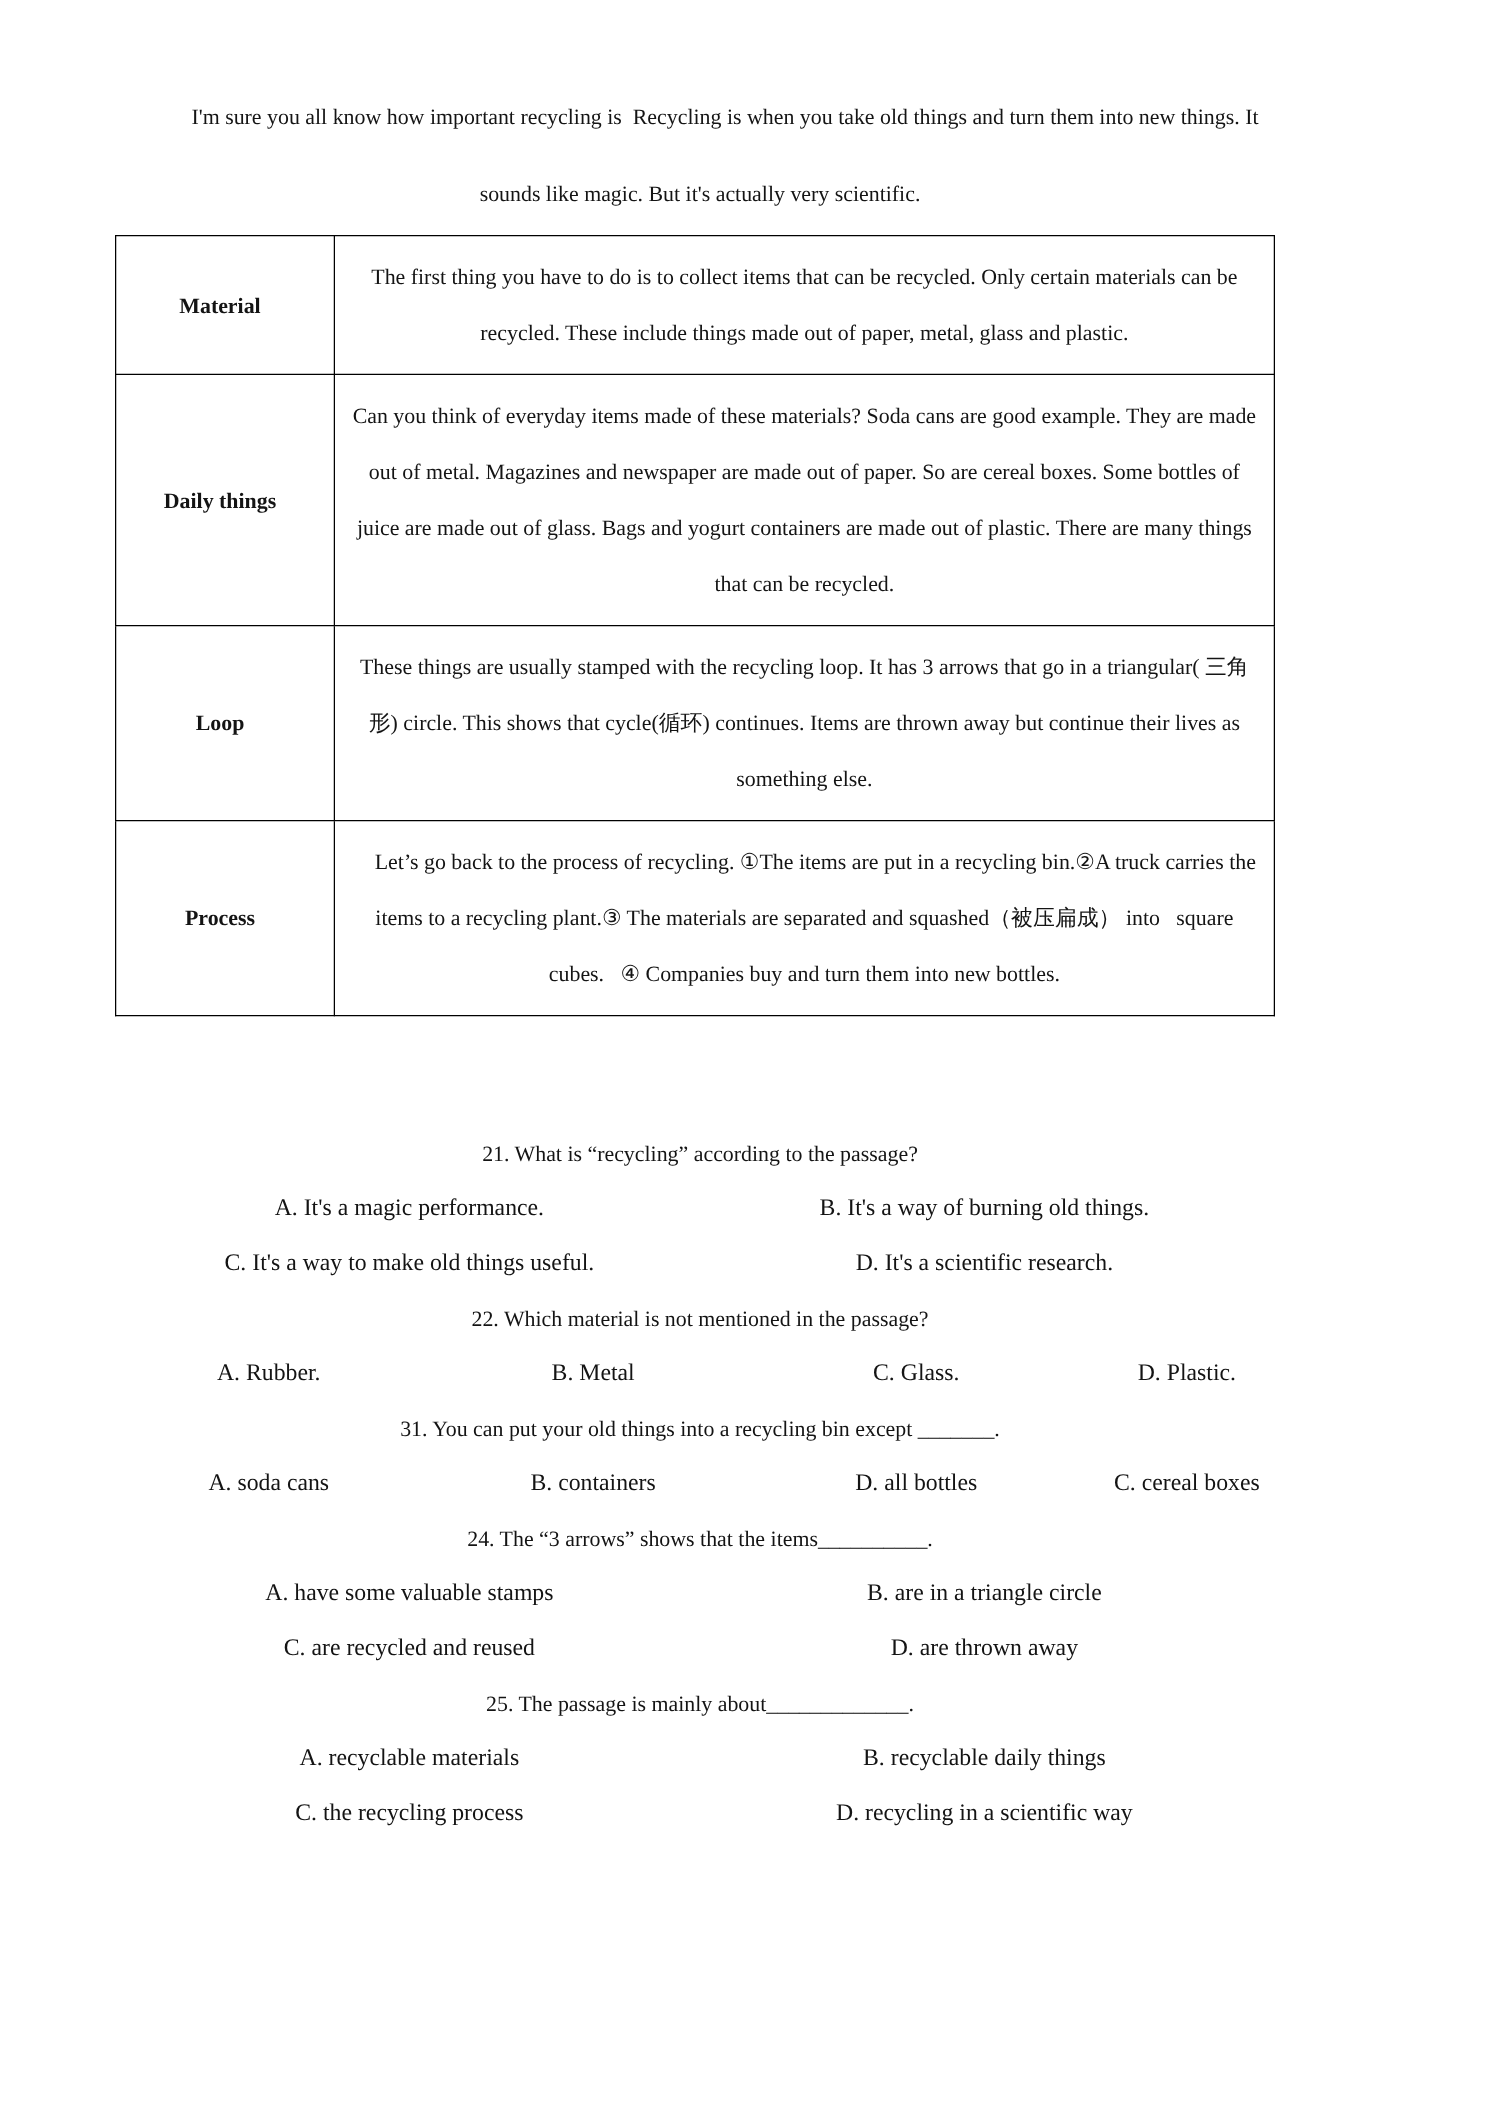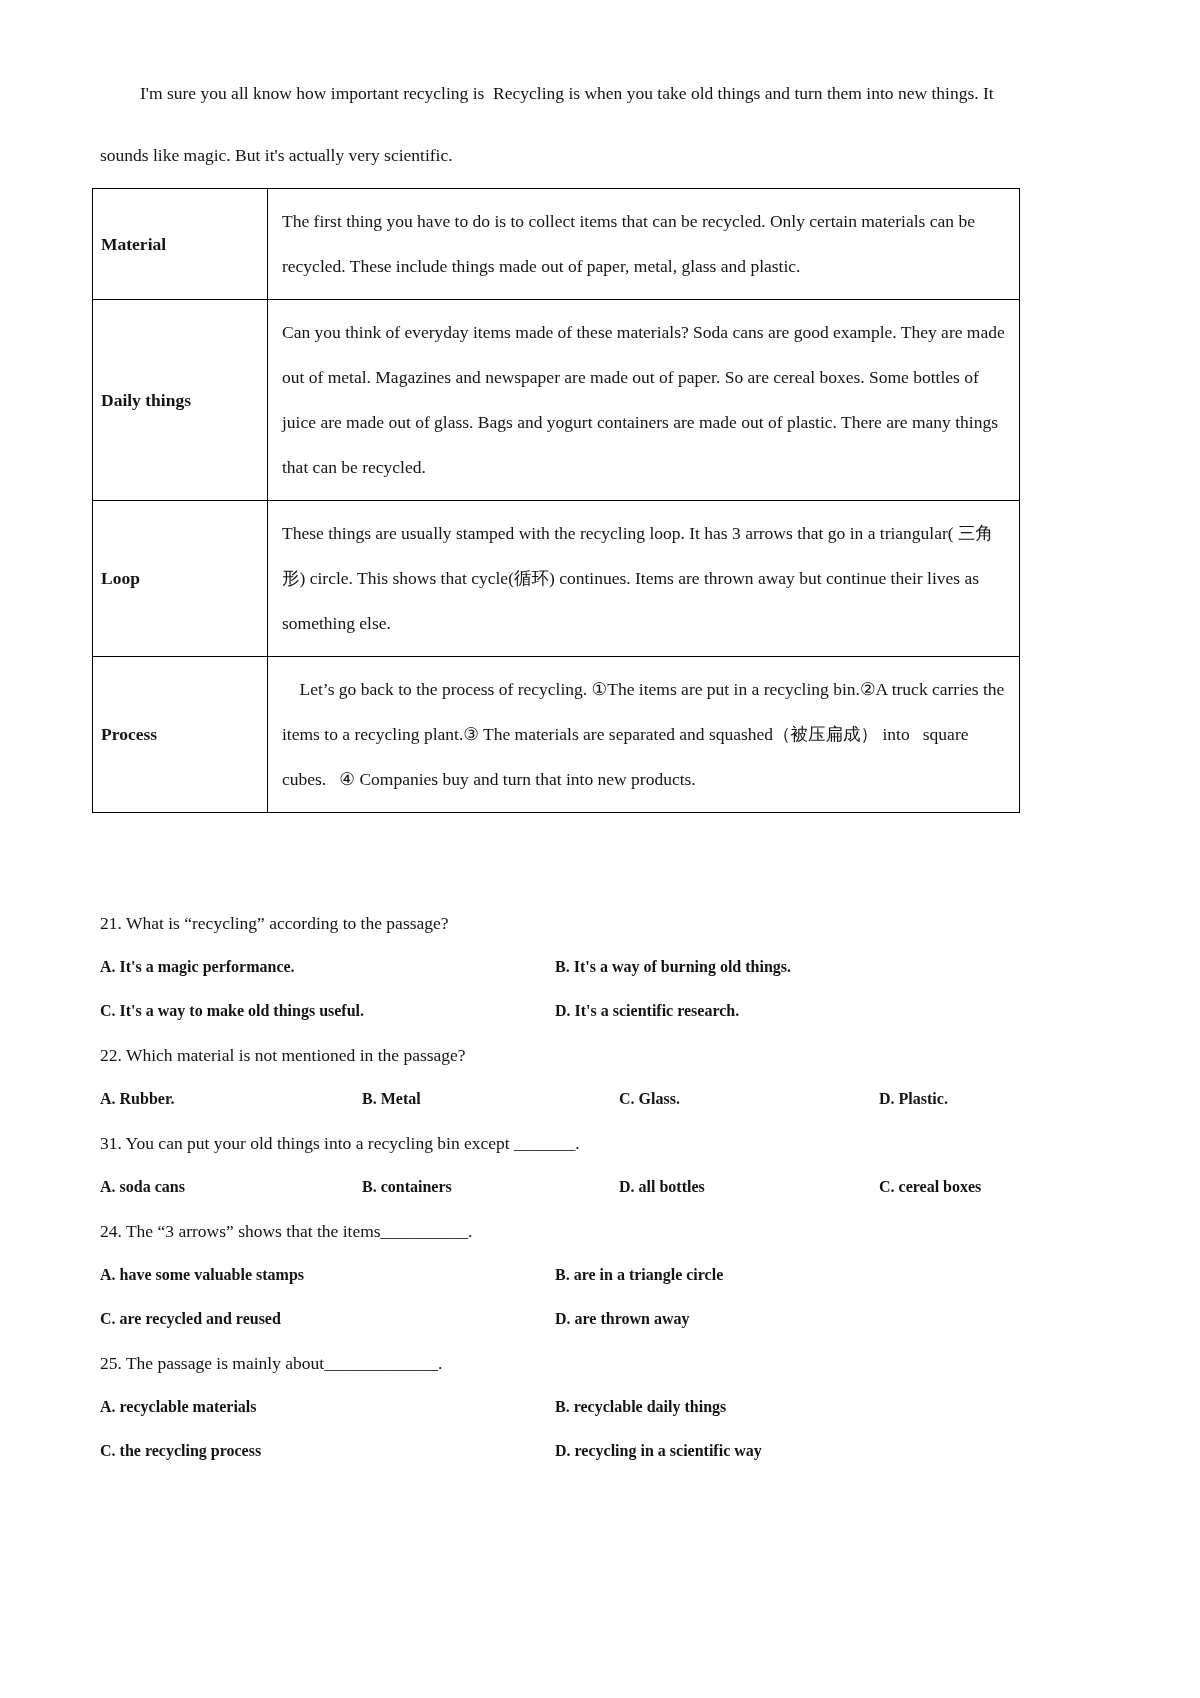--- a/index.html
+++ b/index.html
@@ -11,20 +11,21 @@
     width: 1200px;
     min-height: 1698px;
     font-family: "Liberation Serif", "DejaVu Serif", serif;
     color: #141414;
   }
   .page {
     box-sizing: border-box;
     width: 1200px;
     min-height: 1698px;
     padding: 62px 180px 40px 100px;
+    text-align: center;
   }
   .intro {
     margin: 0 0 2px 0;
     font-size: 17.5px;
     line-height: 62px;
     text-indent: 40px;
     white-space: pre-wrap;
   }
   table.info-table {
     border-collapse: collapse;
@@ -62,23 +63,22 @@
     display: grid;
   }
   .options.cols-2 {
     grid-template-columns: 455px 1fr;
   }
   .options.cols-4 {
     grid-template-columns: 230px 225px 228px 1fr;
     gap: 32px;
   }
   .option {
-    font-size: 16px;
+    font-size: 19px;
     line-height: 44px;
-    font-weight: bold;
   }
 </style>
 </head>
 <body>
 
 <div class="page">
 
   <p class="intro">I'm sure you all know how important recycling is  Recycling is when you take old things and turn them into new things. It sounds like magic. But it's actually very scientific.</p>
 
   <table class="info-table">
@@ -90,21 +90,21 @@
       <tr>
         <td class="label-cell">Daily things</td>
         <td class="text-cell">Can you think of everyday items made of these materials? Soda cans are good example. They are made out of metal. Magazines and newspaper are made out of paper. So are cereal boxes. Some bottles of juice are made out of glass. Bags and yogurt containers are made out of plastic. There are many things that can be recycled.</td>
       </tr>
       <tr>
         <td class="label-cell">Loop</td>
         <td class="text-cell">These things are usually stamped with the recycling loop. It has 3 arrows that go in a triangular( 三角形) circle. This shows that cycle(循环) continues. Items are thrown away but continue their lives as something else.</td>
       </tr>
       <tr>
         <td class="label-cell">Process</td>
-        <td class="text-cell first-indent">    Let’s go back to the process of recycling. ①The items are put in a recycling bin.②A truck carries the items to a recycling plant.③ The materials are separated and squashed（被压扁成） into   square   cubes.   ④ Companies buy and turn that into new products.</td>
+        <td class="text-cell first-indent">    Let’s go back to the process of recycling. ①The items are put in a recycling bin.②A truck carries the items to a recycling plant.③ The materials are separated and squashed（被压扁成） into   square   cubes.   ④ Companies buy and turn them into new bottles.</td>
       </tr>
     </tbody>
   </table>
 
   <div class="questions">
 
     <div class="question">
       <p class="qline">21. What is “recycling” according to the passage?</p>
       <div class="options cols-2">
         <span class="option">A. It's a magic performance.</span>

